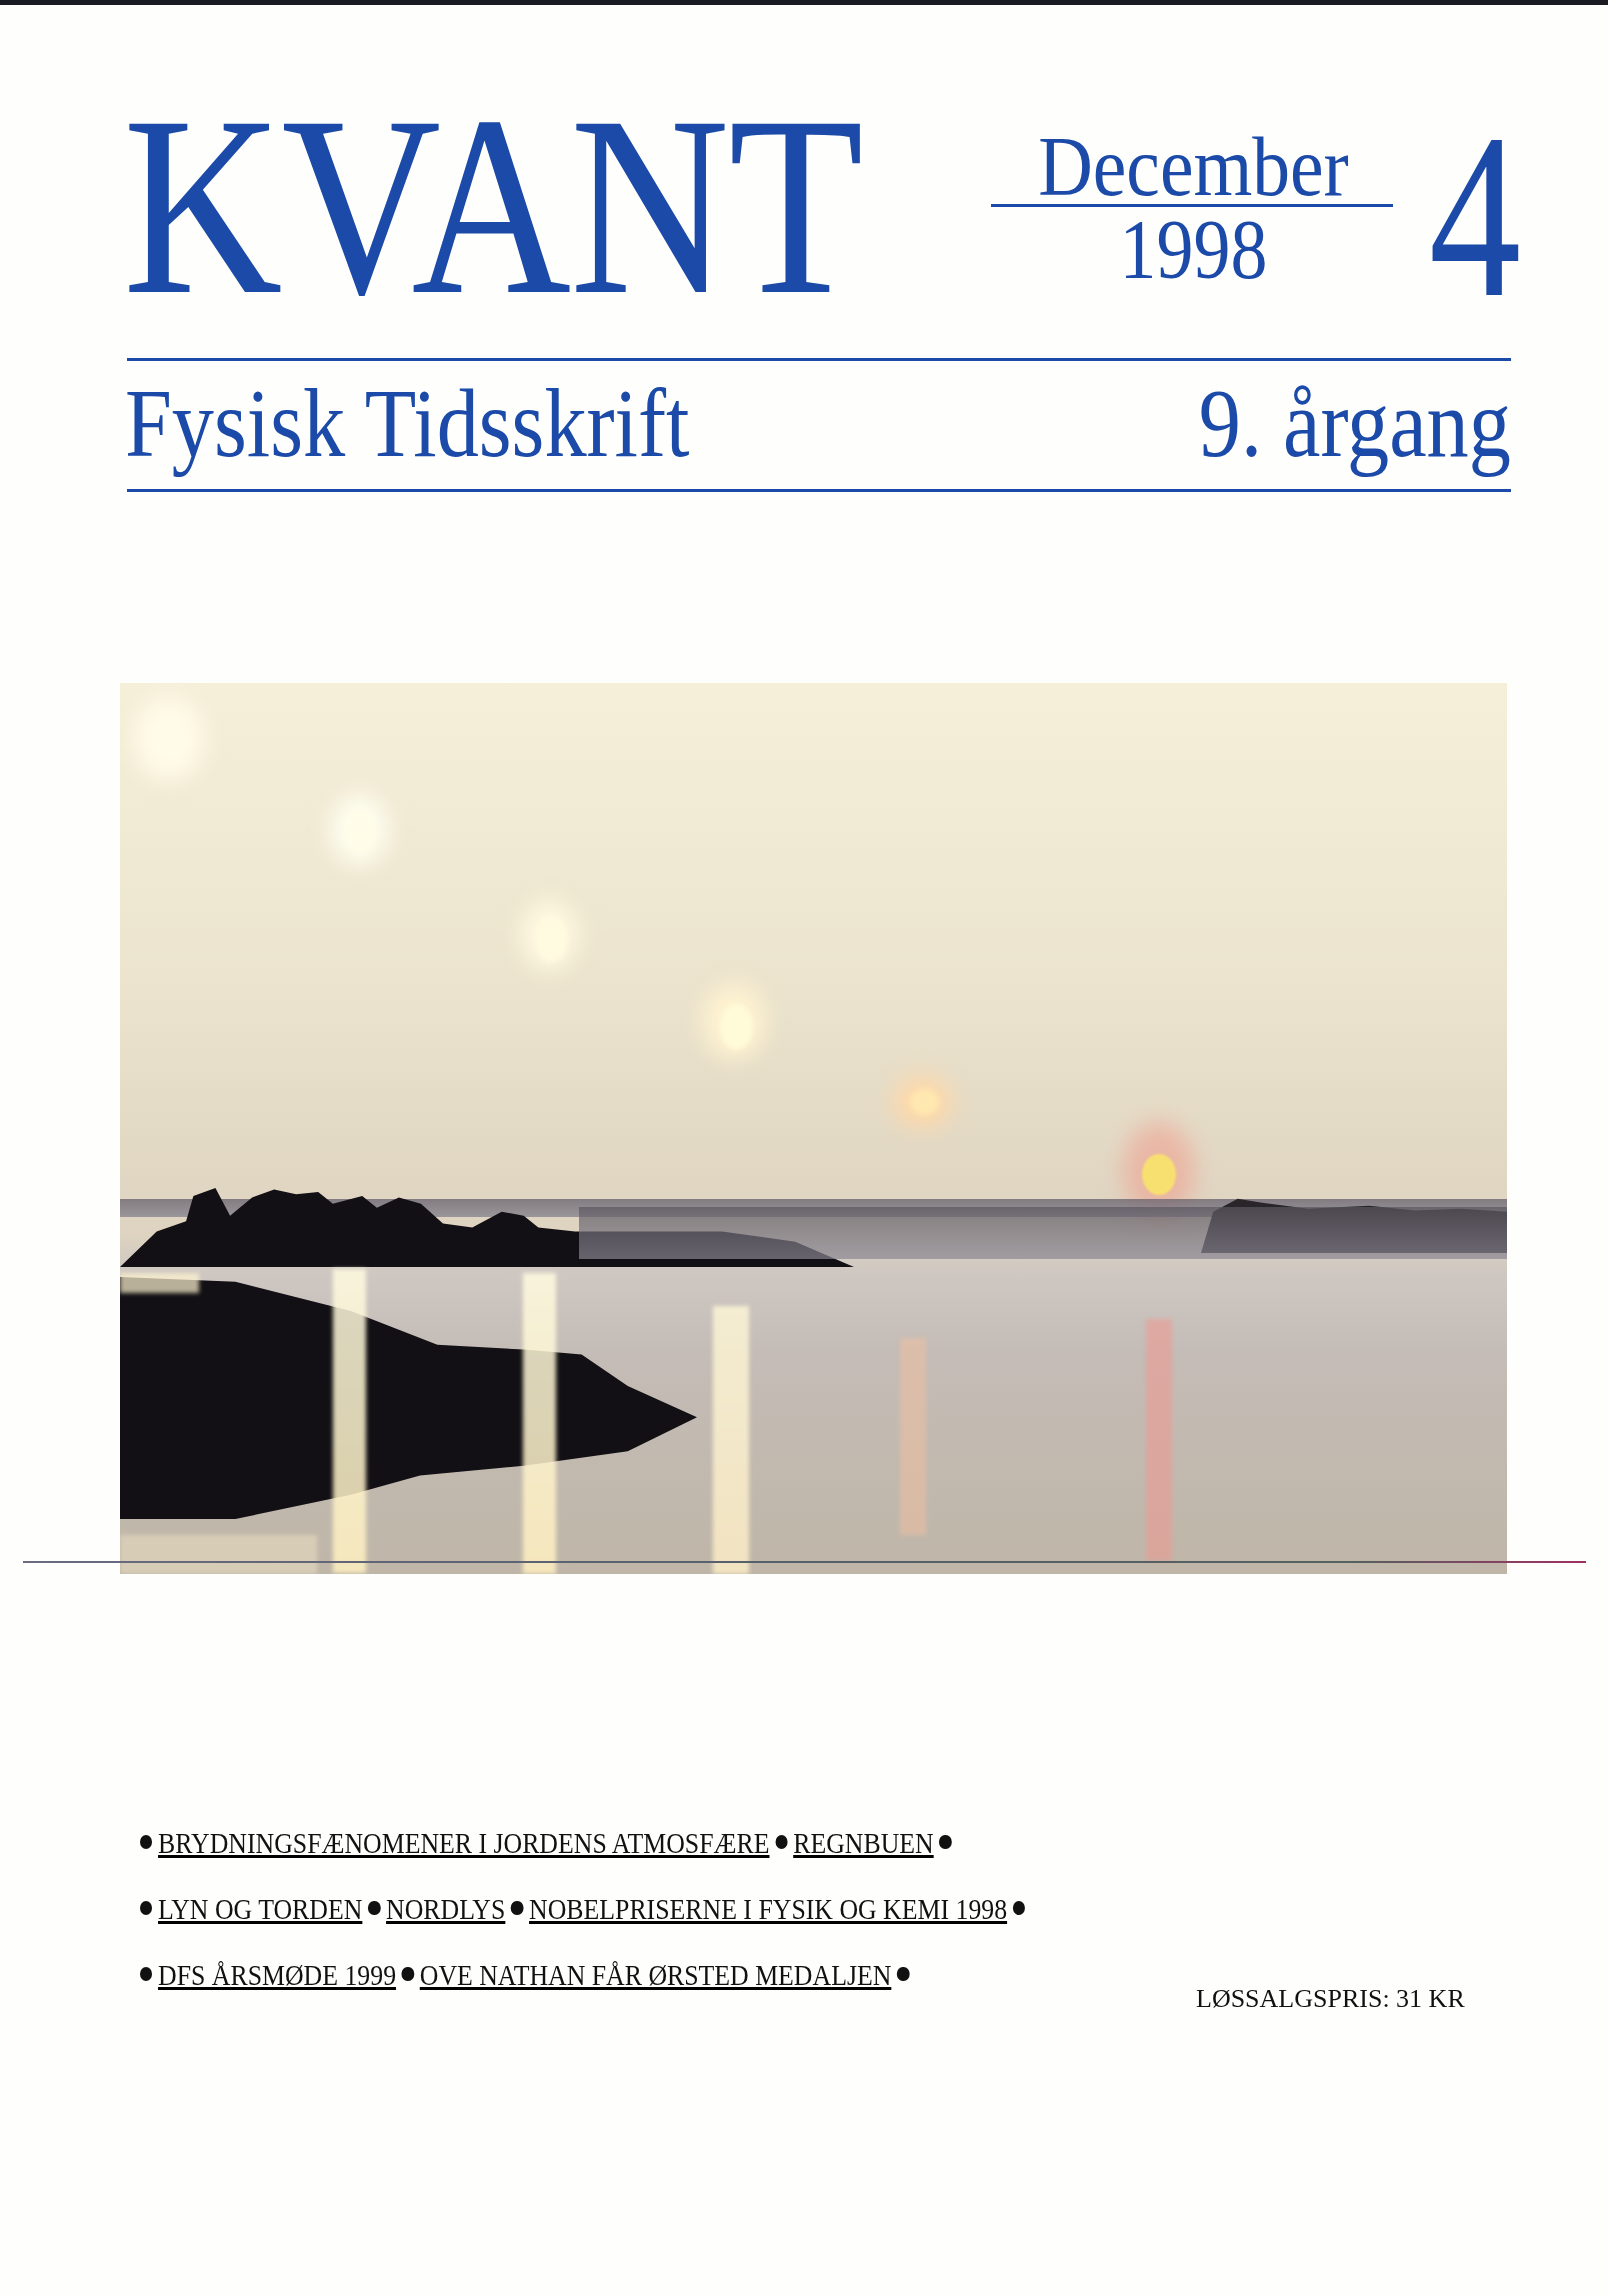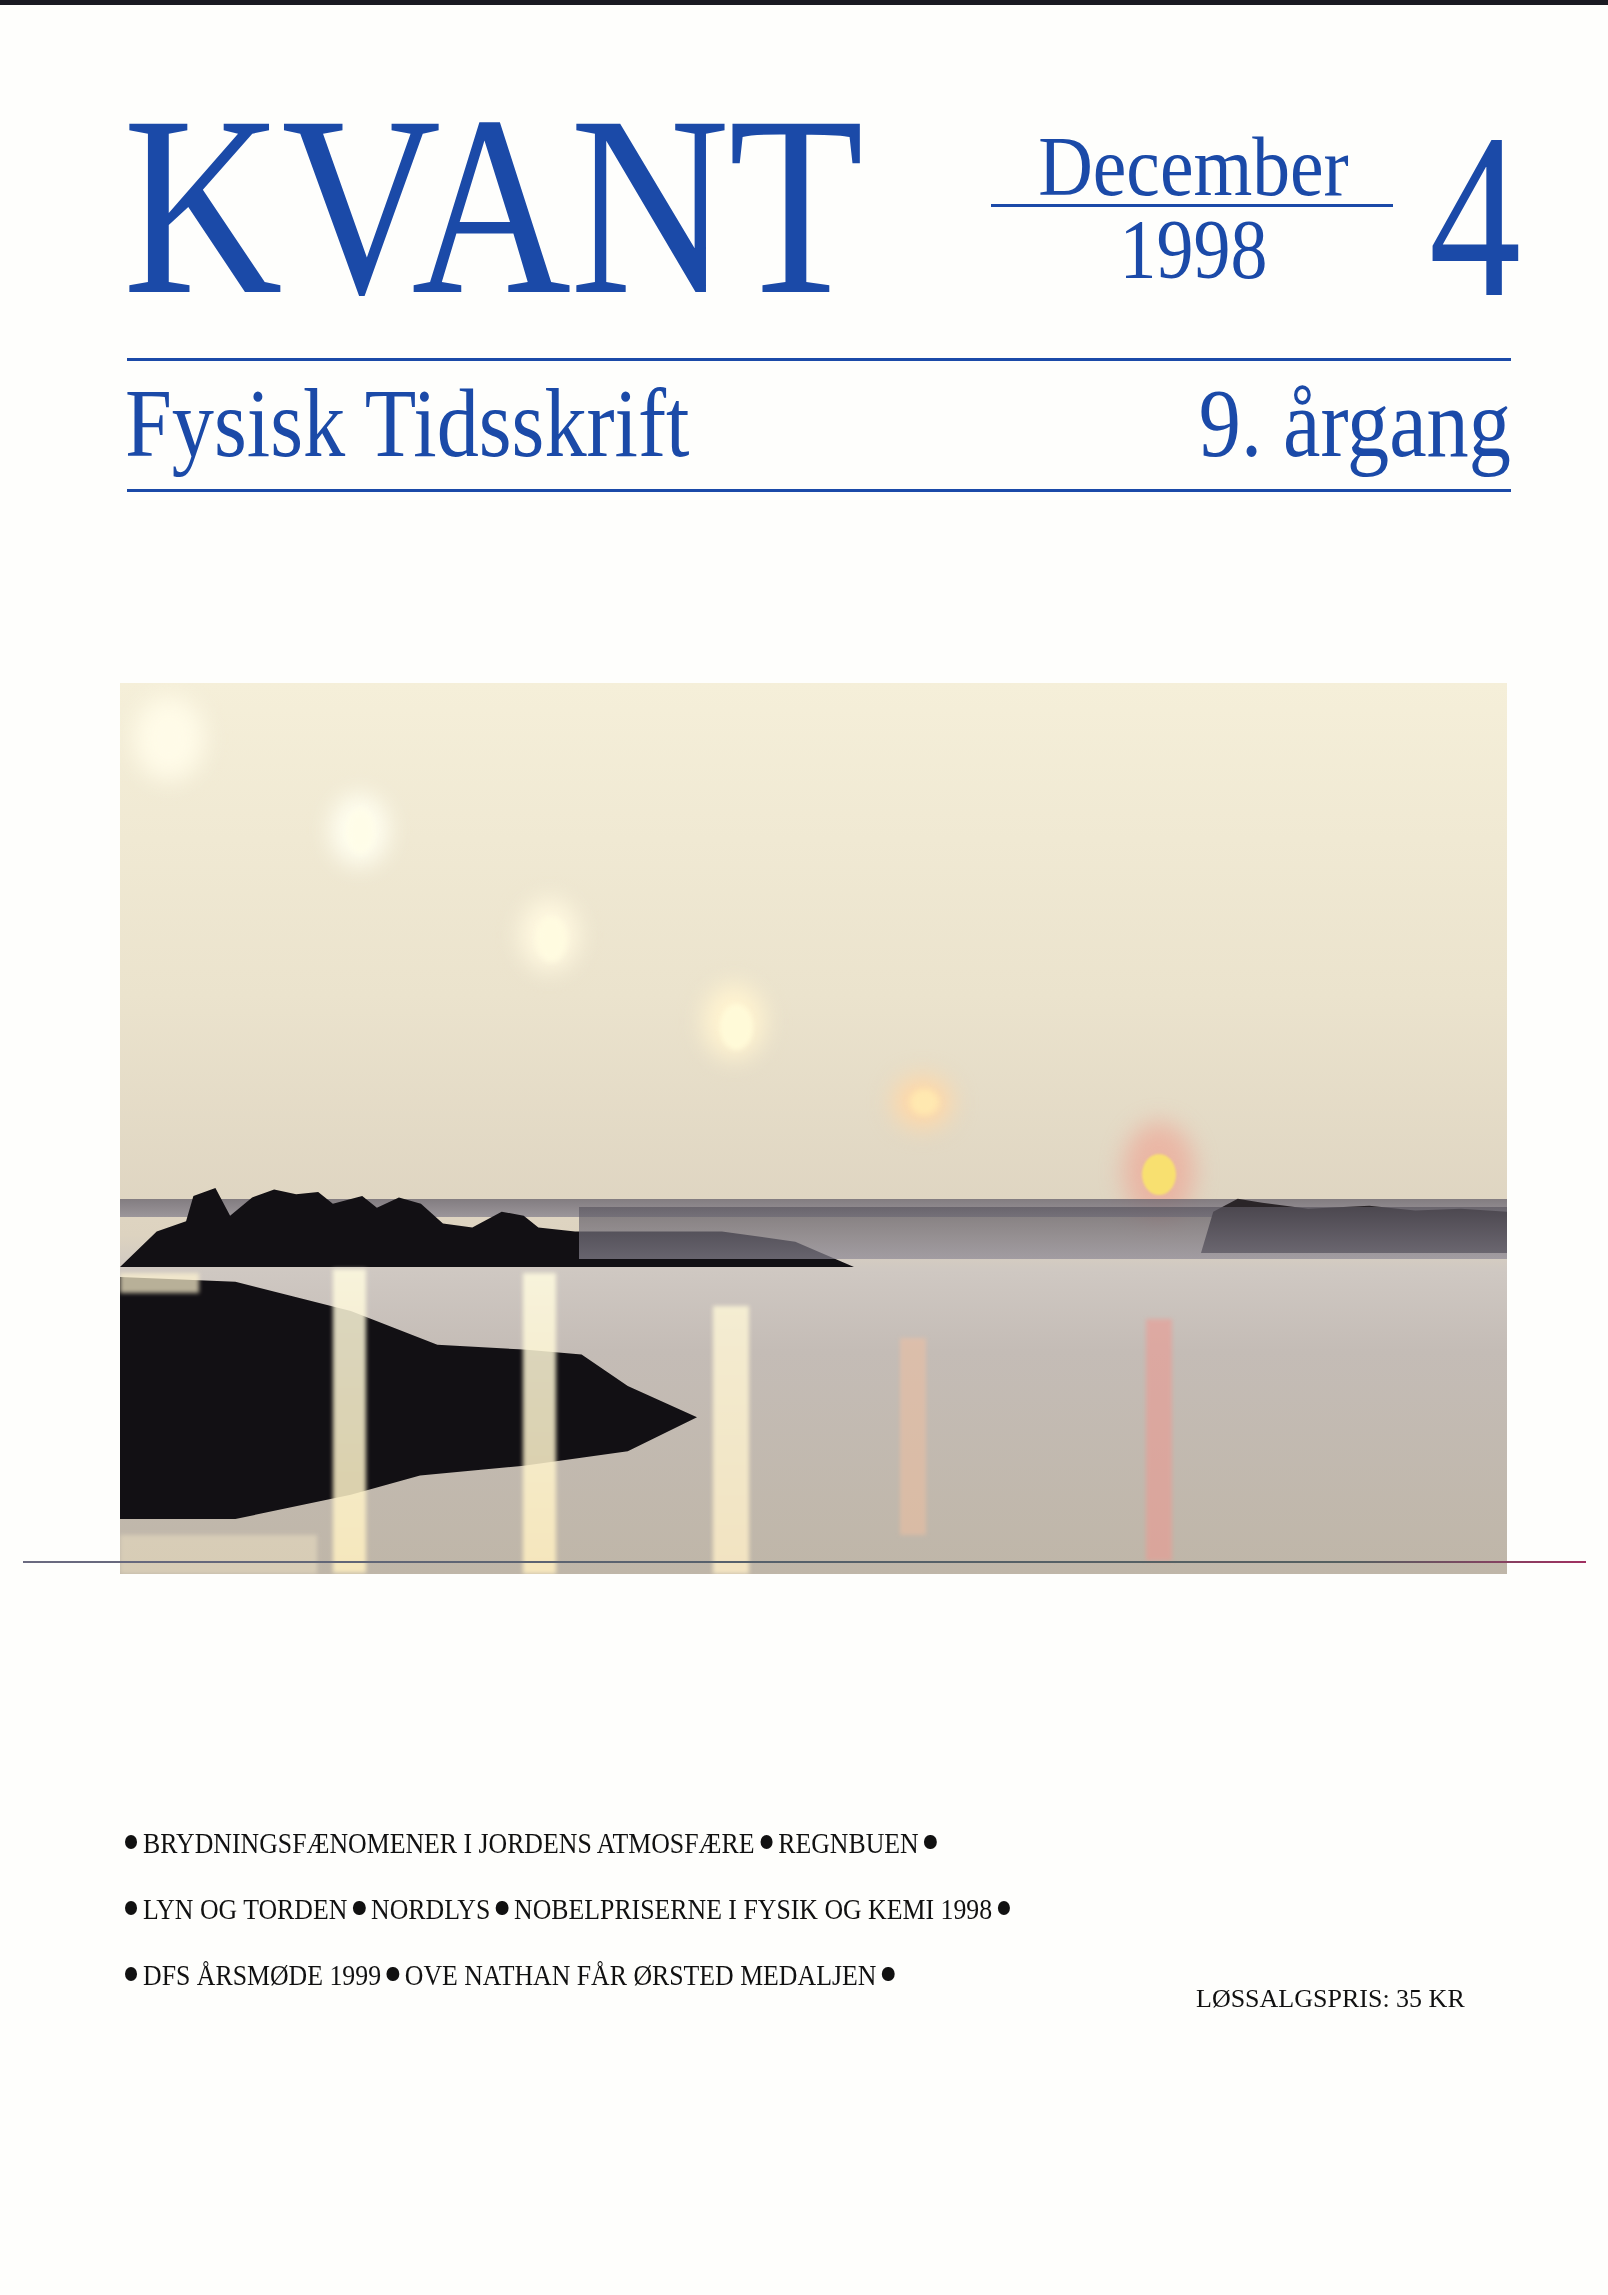--- a/index.html
+++ b/index.html
@@ -59,21 +59,21 @@
   .glow { position: absolute; border-radius: 50%; filter: blur(11.8px); }
   .horizon-far { position: absolute; left: 0; top: 516px; width: 1387px; height: 18.3px; background: linear-gradient(to bottom, #6b6670, #8a8690); opacity: 0.8; }
   .island {
     position: absolute; background: #121014;
   }
   .reflection { position: absolute; filter: blur(2px); }
   .photo-rule { position: absolute; left: 23px; top: 1561px; width: 1563px; height: 2px;
     background: linear-gradient(to right, #6a6a80 0%, #55606a 50%, #556060 85%, #a03060 100%); }
 
   
-  .contents { position: absolute; left: 125px; top: 1828px; }
+  .contents { position: absolute; left: 140px; top: 1828px; text-decoration: underline; }
   .contents-line {
     font-size: 30px; line-height: 30px; color: #111;
     white-space: nowrap; margin-bottom: 36px;
     transform: scaleX(0.86); transform-origin: left top;
   }
   .bullet { display: inline-block; width: 14.4px; height: 14.4px; border-radius: 50%; background: #111; vertical-align: 3.9px; margin: 0 6.6px; }
   .bullet:first-child { margin-left: 0; }
   .price {
     position: absolute; left: 1196px; top: 1986px; font-size: 26px; line-height: 26px; color: #111;
     white-space: nowrap;
@@ -134,14 +134,14 @@
     <span class="bullet"></span><span>BRYDNINGSFÆNOMENER I JORDENS ATMOSFÆRE</span><span class="bullet"></span><span>REGNBUEN</span><span class="bullet"></span>
   </div>
   <div class="contents-line">
     <span class="bullet"></span><span>LYN OG TORDEN</span><span class="bullet"></span><span>NORDLYS</span><span class="bullet"></span><span>NOBELPRISERNE I FYSIK OG KEMI 1998</span><span class="bullet"></span>
   </div>
   <div class="contents-line">
     <span class="bullet"></span><span>DFS ÅRSMØDE 1999</span><span class="bullet"></span><span>OVE NATHAN FÅR ØRSTED MEDALJEN</span><span class="bullet"></span>
   </div>
 </div>
 
-<div class="price">LØSSALGSPRIS: 35 KR</div>
+<div class="price">LØSSALGSPRIS: 31 KR</div>
 
 
 </body></html>

